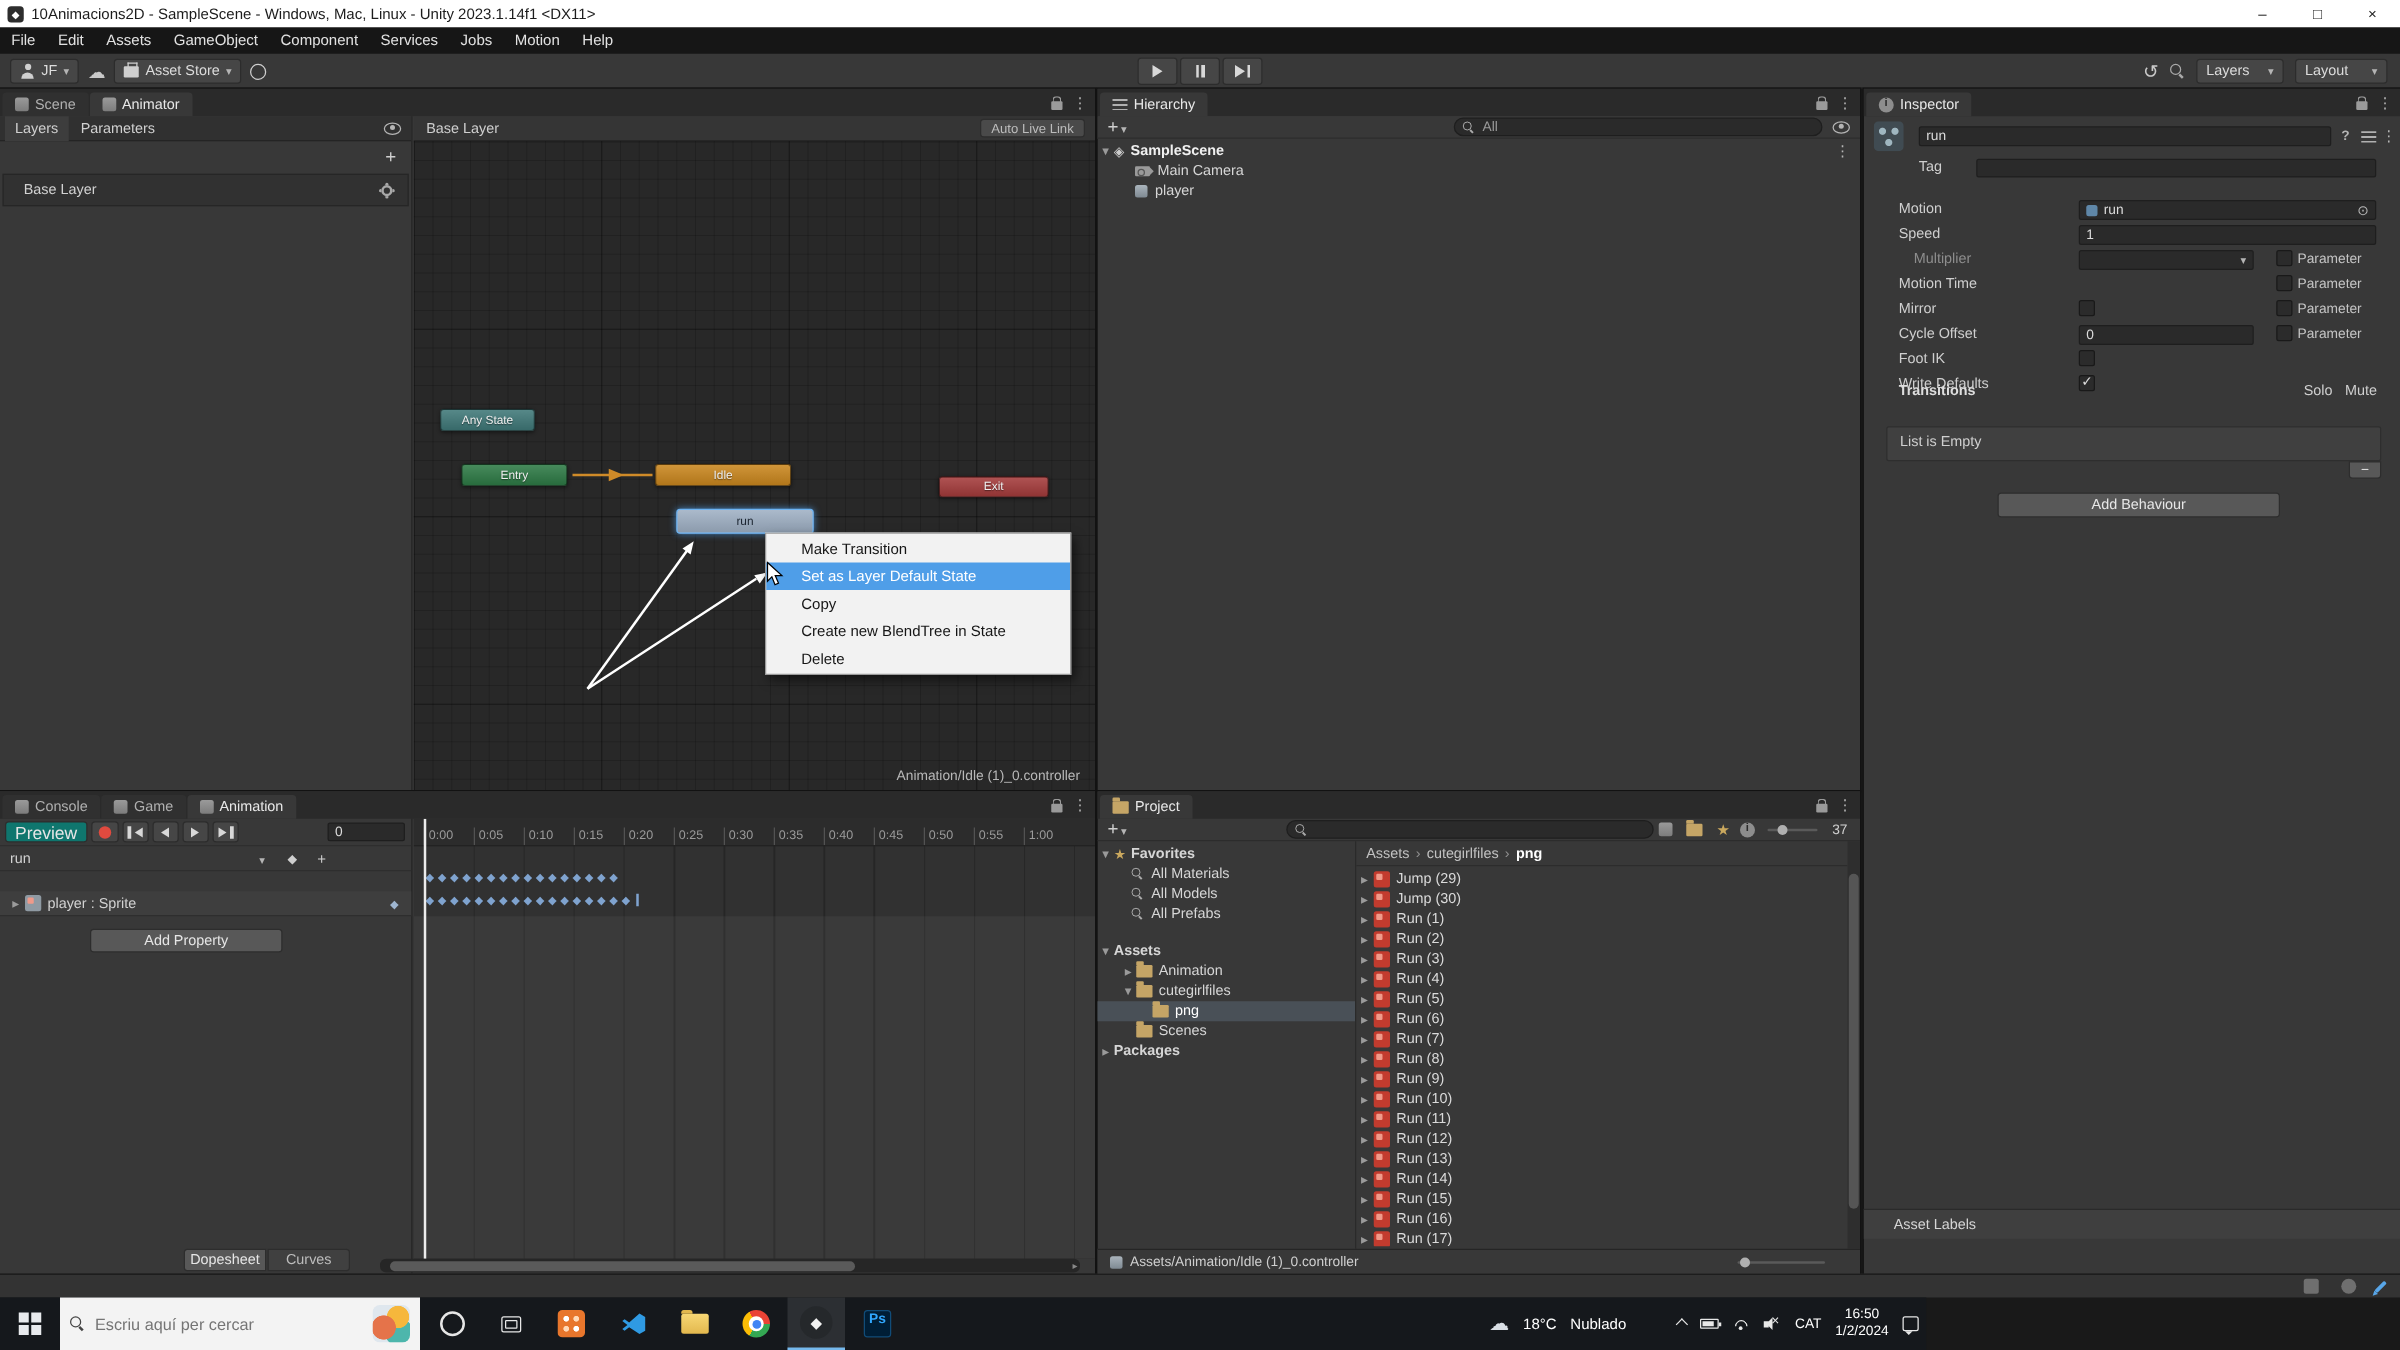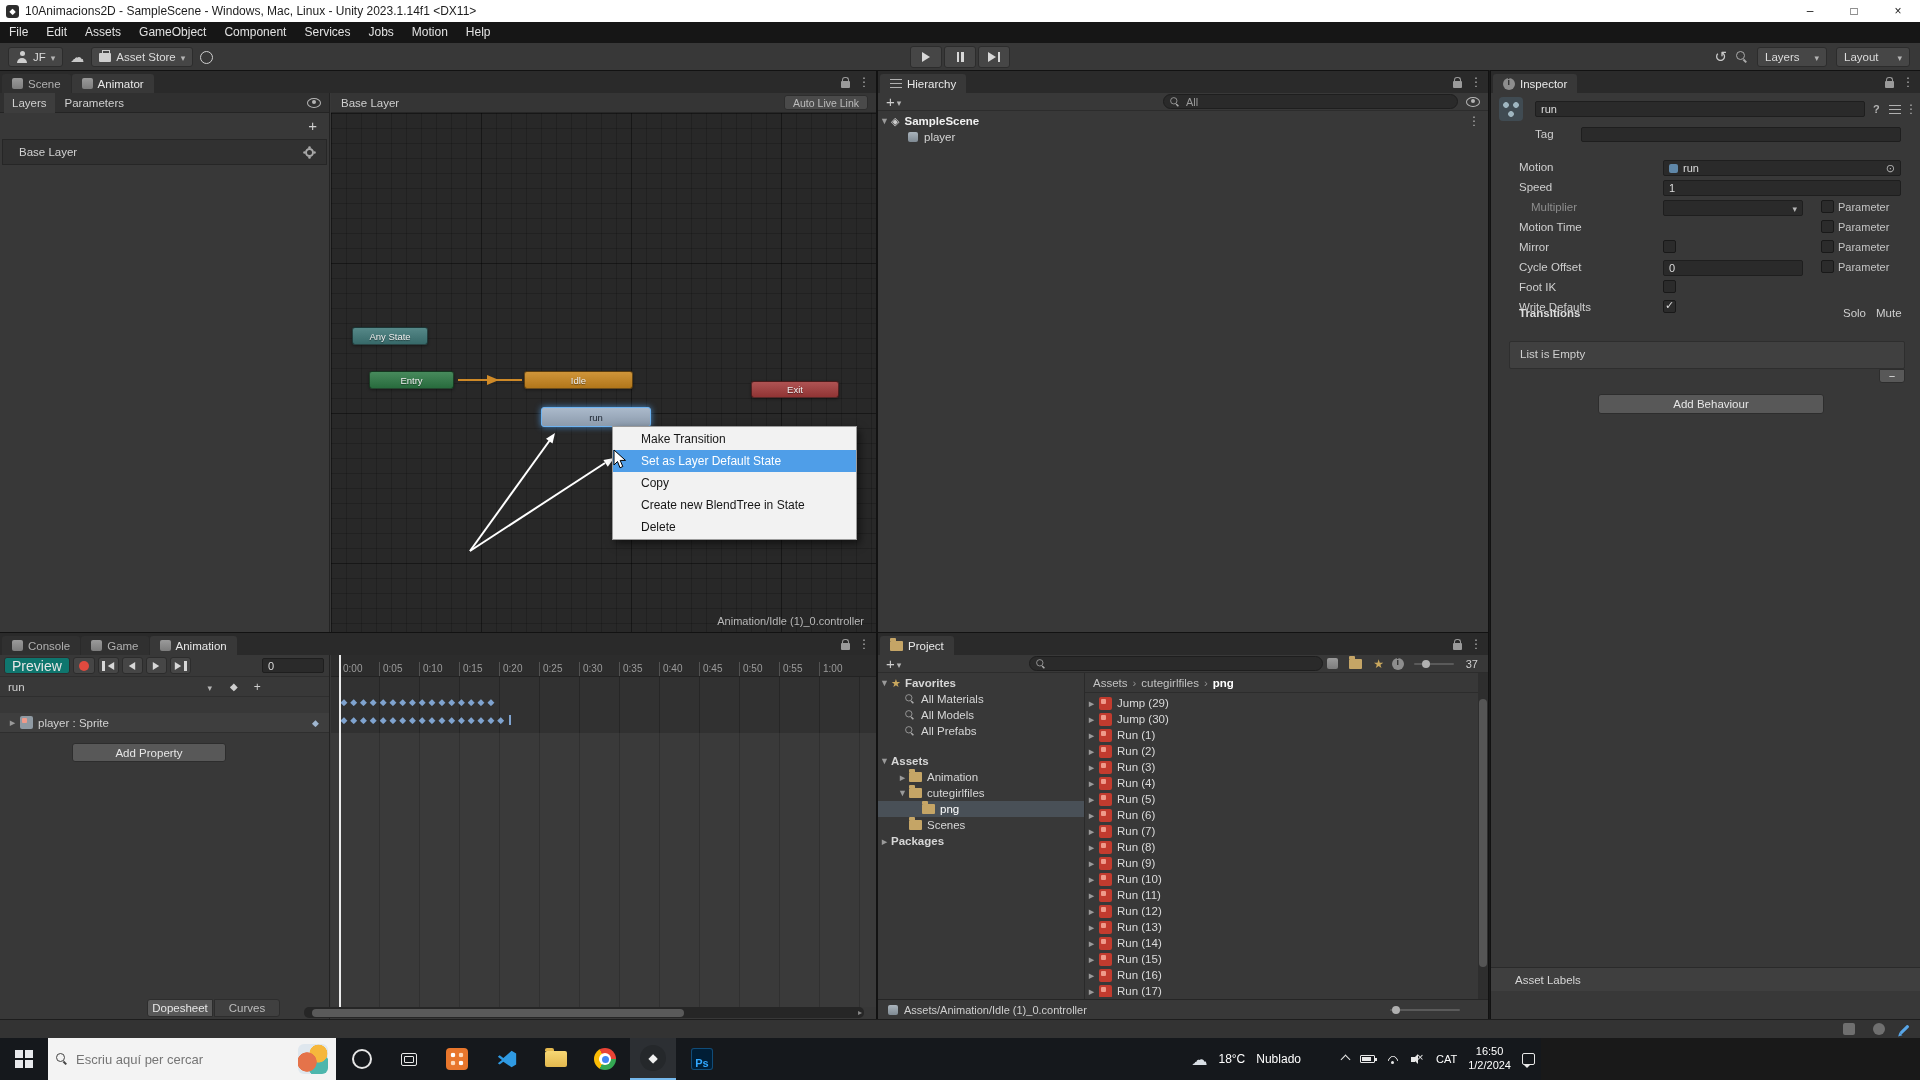--- a/index.html
+++ b/index.html
@@ -183,21 +183,21 @@
   .tv { width:16px; height:13px; border:1.5px solid #e8e8e8; border-radius:2px; position:relative; }
   .tv::before { content:""; position:absolute; left:2px; top:2px; right:2px; bottom:2px; border:1px solid #e8e8e8; border-radius:1px; }
   .orangeapp { width:22px; height:22px; border-radius:4px; background:#e8762c;
     background-image:radial-gradient(circle at 7px 7px,#fff 2px,transparent 2.6px),radial-gradient(circle at 15px 7px,#ffd9b8 2px,transparent 2.6px),radial-gradient(circle at 7px 15px,#ffd9b8 2px,transparent 2.6px),radial-gradient(circle at 15px 15px,#fff 2px,transparent 2.6px); }
   .explico { width:22px; height:16px; background:linear-gradient(#f7d774,#e3b84e); border-radius:2px; position:relative; }
   .explico::before { content:""; position:absolute; top:-3px; left:0; width:9px; height:3px; background:#e3b84e; border-radius:2px 2px 0 0; }
   .chromeico { width:22px; height:22px; border-radius:50%; background:conic-gradient(from -30deg, #ea4335 0 120deg, #34a853 0 240deg, #fbbc05 0 360deg); position:relative; }
   .chromeico::before { content:""; position:absolute; inset:5px; background:#fff; border-radius:50%; }
   .chromeico::after { content:""; position:absolute; inset:7.5px; background:#4285f4; border-radius:50%; }
   .unityico { width:26px; height:26px; border-radius:50%; background:#25282b; color:#f2f2f2; display:flex; align-items:center; justify-content:center; font-size:12px; }
-  .psico { width:22px; height:22px; border-radius:3px; background:#001e36; color:#31a8ff; font-size:11px; font-weight:bold; display:flex; align-items:flex-end; justify-content:center; border:1px solid #31a8ff55; }
+  .psico { width:22px; height:22px; border-radius:3px; background:#001e36; color:#31a8ff; font-size:11px; font-weight:bold; display:flex; align-items:flex-start; justify-content:center; border:1px solid #31a8ff55; }
   .wifi { width:14px; height:10px; position:relative; }
   .wifi::before { content:""; position:absolute; left:2px; top:2px; width:8px; height:8px; border:1.5px solid #e8e8e8; border-radius:50%; border-bottom-color:transparent; border-left-color:transparent; transform:rotate(-45deg); }
   .wifi::after { content:""; position:absolute; left:5.5px; top:6.5px; width:3px; height:3px; background:#e8e8e8; border-radius:50%; }
   .volx { position:relative; width:14px; height:11px; }
   .volx::before { content:""; position:absolute; left:0; top:3px; width:4px; height:5px; background:#e8e8e8; }
   .volx::after { content:"×"; position:absolute; left:6px; top:-3px; color:#e8e8e8; font-size:11px; }
   .volx i { position:absolute; left:2.5px; top:0; border-top:5.5px solid transparent; border-bottom:5.5px solid transparent; border-right:5px solid #e8e8e8; }
 </style>
 </head>
 <body>
@@ -374,20 +374,24 @@
       <span class="eye" style="position:absolute;right:8px;"></span>
     </div>
     <div style="position:absolute;top:42px;left:0;right:0;">
       <div class="trow">
         <span class="fold open"></span>
         <span style="color:#cdcdcd;font-size:11px;margin-right:5px;">◈</span>
         <span style="font-weight:bold;color:#f0f0f0;">SampleScene</span>
         <span class="kebab" style="position:absolute;right:8px;"></span>
       </div>
       <div class="trow" style="padding-left:30px;">
+        <span class="cam"></span>
+        <span>Main Camera</span>
+      </div>
+      <div class="trow" style="padding-left:30px;">
         <span class="cube"></span>
         <span>player</span>
       </div>
     </div>
   </div>
 
   <div class="win" id="inspWin">
     <div class="tabs">
       <div class="tab on">
         <span class="infoico"></span>

